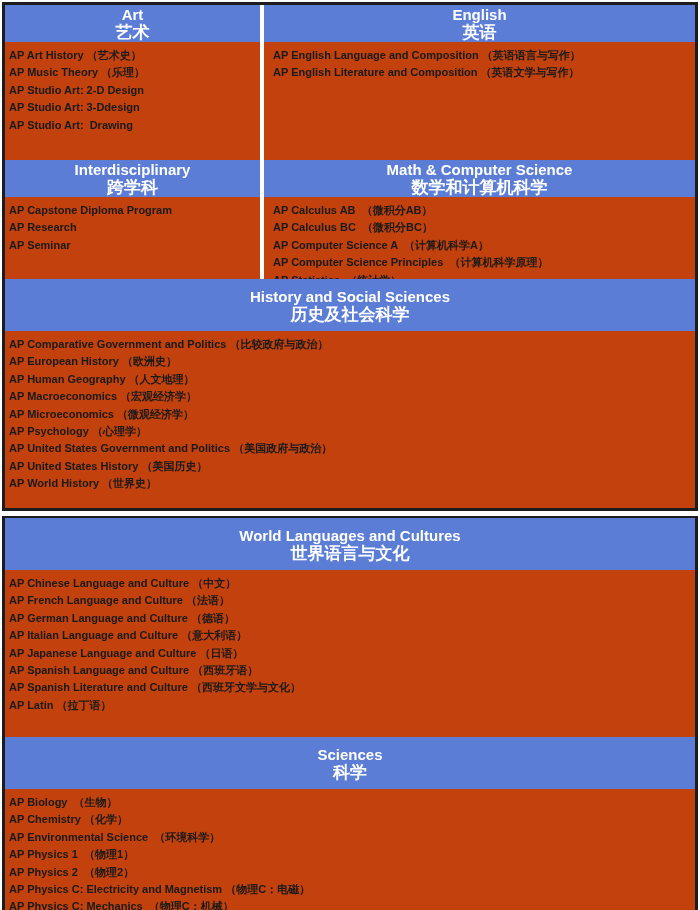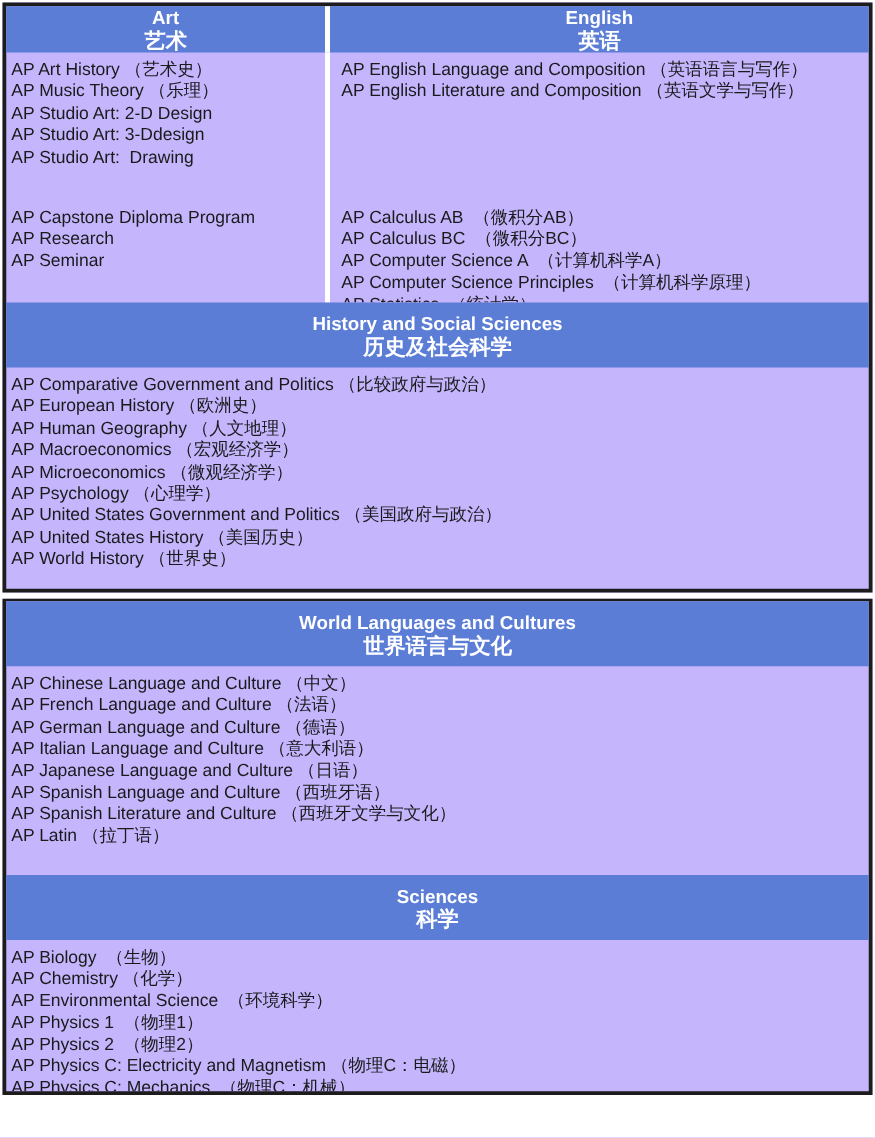--- a/index.html
+++ b/index.html
@@ -10,43 +10,43 @@
   }
   *{box-sizing:border-box;}
   html,body{margin:0;padding:0;}
   body{
     width:700px;height:910px;overflow:hidden;background:#fff;
     font-family:"Liberation Sans","DejaVu Sans",sans-serif;
   }
   .tbl{
     margin:2px 2px 0 2px;
     border:3px solid var(--border_color);
-    background:#c4b5fd;
+    background:#c2410c;
   }
   .tbl2{margin-top:5px;border-width:2px 3px 3px 3px;}
   .hrow{display:flex;}
   .hgap{flex:0 0 4px;background:#fff;}
   .hcell{
     background:var(--header_bg);
     color:var(--header_text);
     text-align:center;
     height:37px;
     display:flex;flex-direction:column;justify-content:center;
   }
   .hcell.full{height:52px;}
   .hen{font-weight:bold;font-size:15px;line-height:18px;}
   .hzh{font-weight:bold;font-size:17px;line-height:17px;}
   .crow{display:flex;overflow:hidden;}
   .colL{flex:0 0 255px;}
   .colR{flex:1 1 auto;}
   .list{
     padding:5px 2px 0 4px;
-    font-size:14px;line-height:17.4px;
+    font-size:11px;line-height:17.4px;
     color:var(--text_color);
-    overflow:hidden;width:100%;
+    overflow:hidden;width:100%;font-weight:bold;
   }
   .colR .list{padding-left:9px;}
   .item{white-space:pre-wrap;}
   .h118{height:118px;}
   .h117{height:82px;}
   .h177{height:177px;}
   .h167{height:167px;}
   .h121{height:121px;}
 </style>
 </head>
@@ -78,20 +78,31 @@
     </div>
     <div class="hgap"></div>
     <div class="colR crow">
       <div class="list">
         <div class="item">AP English Language and Composition （英语语言与写作）</div>
         <div class="item">AP English Literature and Composition （英语文学与写作）</div>
       </div>
     </div>
   </div>
 
+  <div class="hrow">
+    <div class="hcell colL">
+      <div class="hen">Interdisciplinary</div>
+      <div class="hzh">跨学科</div>
+    </div>
+    <div class="hgap"></div>
+    <div class="hcell colR">
+      <div class="hen">Math &amp; Computer Science</div>
+      <div class="hzh">数学和计算机科学</div>
+    </div>
+  </div>
 
   <div class="crow h117">
     <div class="colL crow">
       <div class="list">
         <div class="item">AP Capstone Diploma Program</div>
         <div class="item">AP Research</div>
         <div class="item">AP Seminar</div>
       </div>
     </div>
     <div class="hgap"></div>

